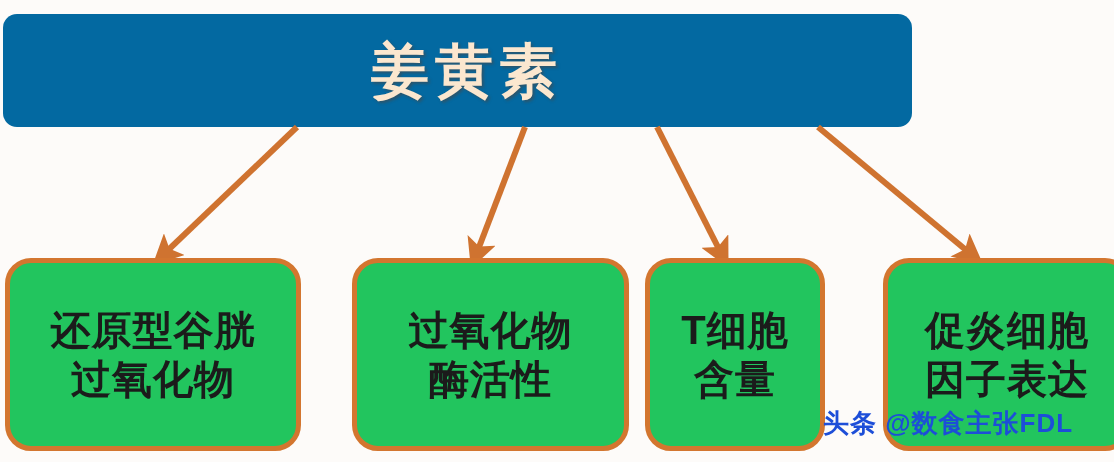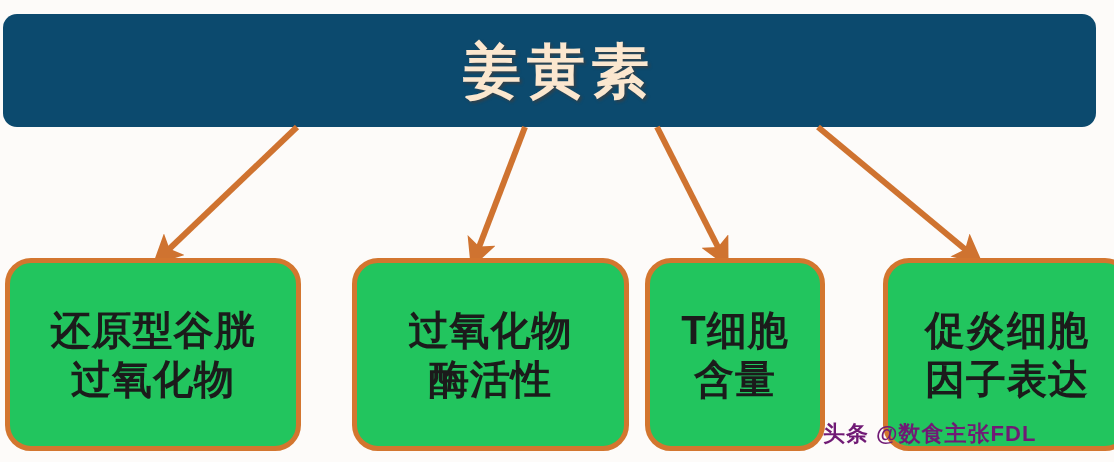--- a/index.html
+++ b/index.html
@@ -14,23 +14,23 @@
     background: #fdfbf9;
     font-family: "Liberation Sans", "DejaVu Sans", sans-serif;
     overflow: hidden;
   }
 
   
   .banner {
     position: absolute;
     left: 3px;
     top: 14px;
-    width: 1093px;
+    width: 909px;
     height: 113px;
-    background: #0c4a6e;
+    background: #0369a1;
     border-radius: 14px;
     box-sizing: border-box;
     display: flex;
     align-items: center;
     justify-content: center;
     padding-left: 19px;
   }
   .banner-title {
     color: #fbe7cf;
     font-size: 58px;
@@ -76,24 +76,24 @@
   }
   .leaf-1 { left: 5px;   width: 296px; }
   .leaf-2 { left: 352px; width: 277px; }
   .leaf-3 { left: 645px; width: 180px; }
   .leaf-4 { left: 883px; width: 248px; }
 
   
   .watermark {
     position: absolute;
     left: 823px;
-    top: 419px;
-    font-size: 22px;
+    top: 406px;
+    font-size: 26px;
     font-weight: bold;
-    color: #701a75;
+    color: #1d4ed8;
     letter-spacing: 1px;
     white-space: nowrap;
     user-select: none;
   }
 </style>
 </head>
 <body>
 
 <div id="canvas">
 

